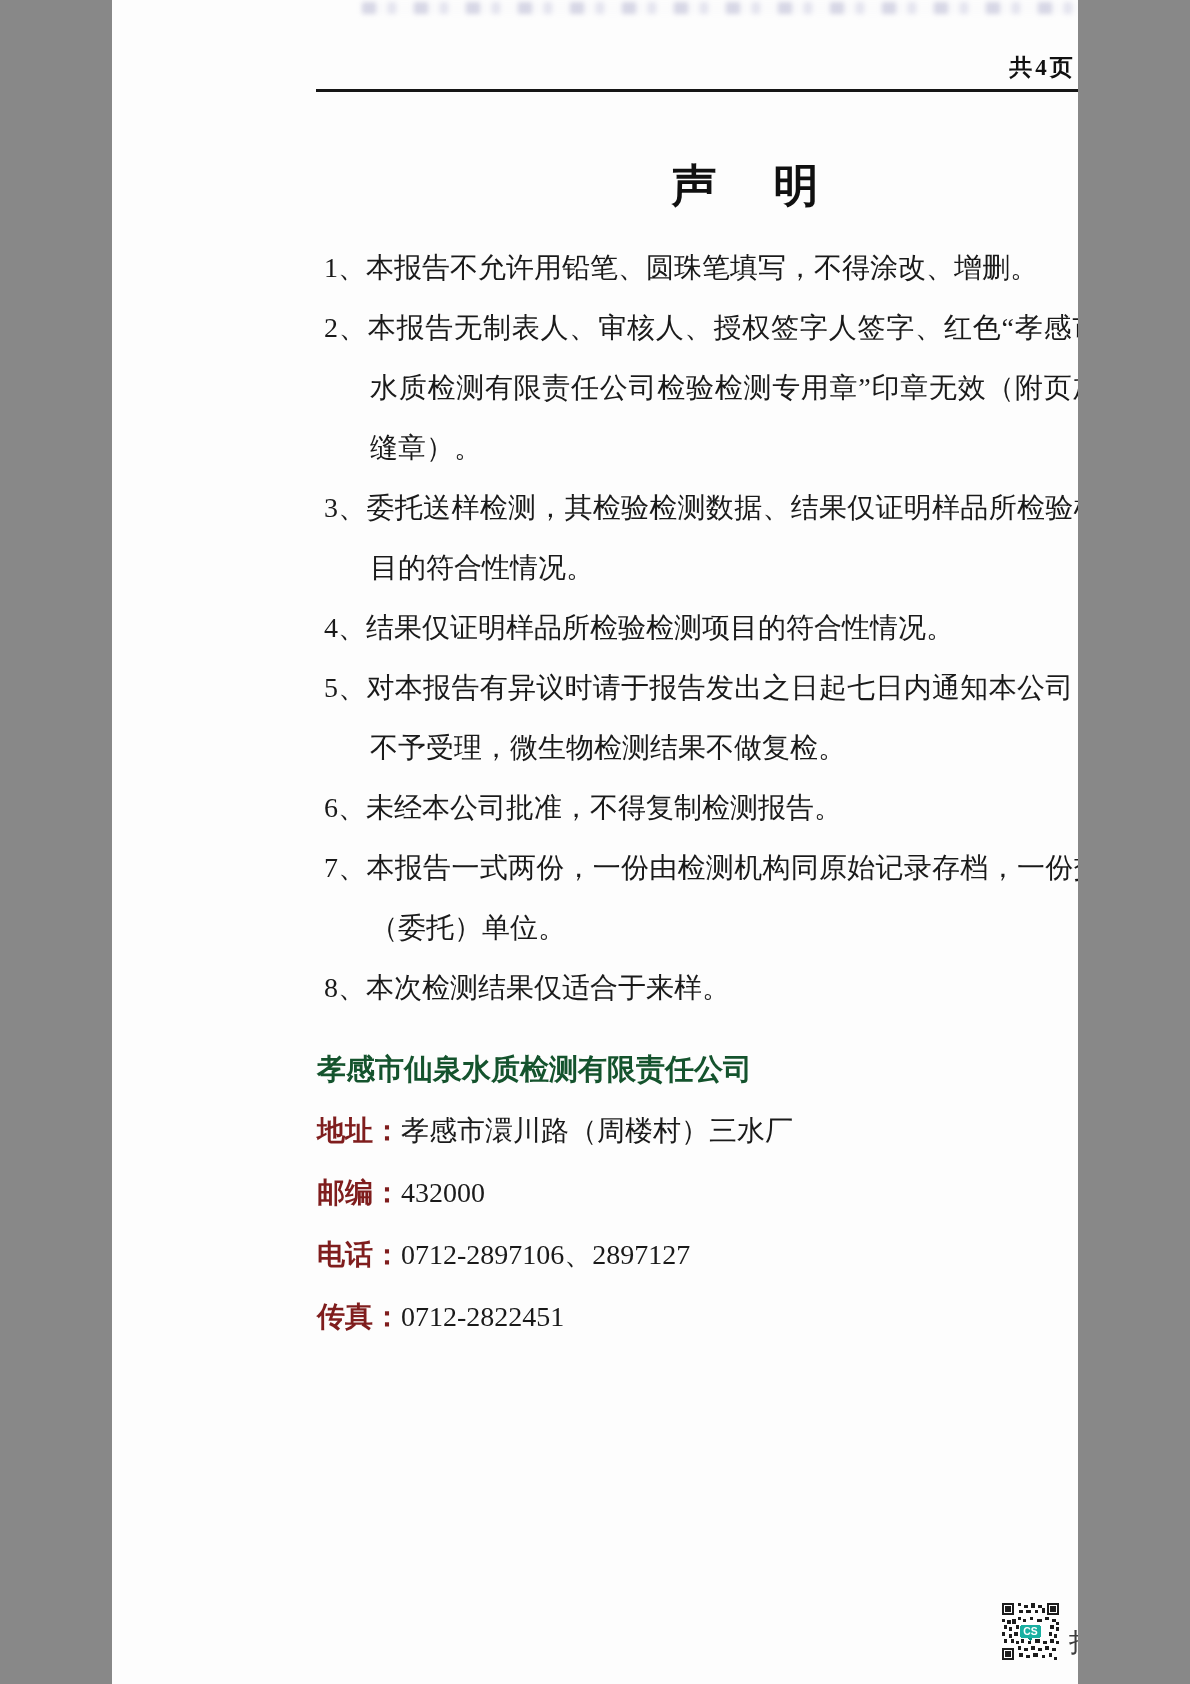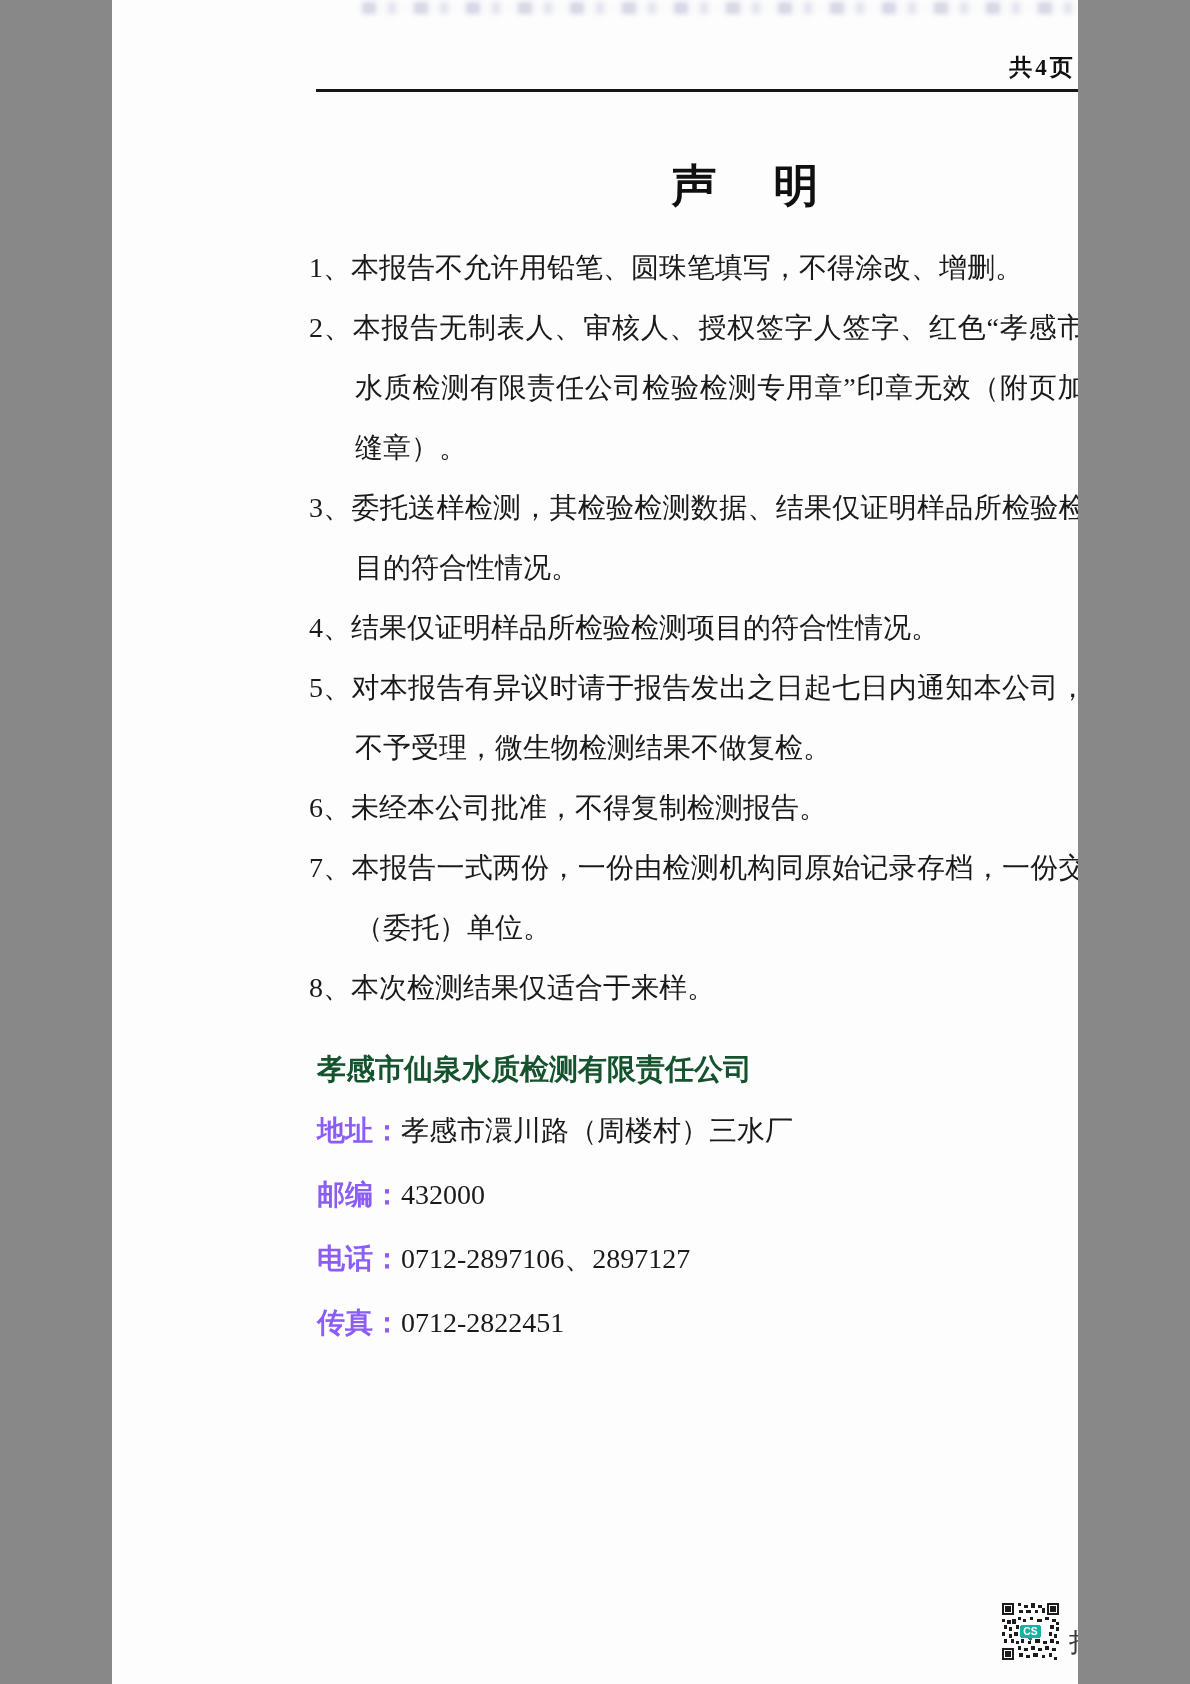--- a/index.html
+++ b/index.html
@@ -29,38 +29,38 @@
     position:absolute;top:89px;left:204px;width:835px;height:3px;
     background:#161616;
   }
   .doc-title{
     position:absolute;top:142px;left:205px;width:834px;margin:14px;
     text-align:center;
     font-size:45px;font-weight:700;letter-spacing:6px;color:#101010;
     font-family:"Liberation Sans", sans-serif;
   }
   .statements{
-    position:absolute;top:238px;left:197px;width:834px;
+    position:absolute;top:238px;left:212px;width:834px;
     font-size:28px;line-height:60px;
   }
   .statement{
     padding-left:46px;text-indent:-46px;
     text-align:justify;text-align-last:left;
   }
   .company{
     position:absolute;top:1038px;left:205px;width:834px;
     font-size:28px;line-height:62px;
   }
   .company-name{
     font-family:"Liberation Sans", sans-serif;
     font-weight:700;font-size:29px;color:#14532d;
   }
   .info-label{
-    font-family:Liberation Mono, monospace;
-    font-weight:700;color:#8b5cf6;
+    font-family:Liberation Sans, sans-serif;
+    font-weight:700;color:#7f1d1d;
   }
   .footer{
     position:absolute;top:1603px;left:890px;
     display:flex;align-items:flex-end;gap:10px;
   }
   .qr{width:57px;height:57px;display:block;}
   .scanner-text{
     font-size:26px;letter-spacing:2px;color:#3c3c3c;
     font-family:"Liberation Serif", serif;white-space:nowrap;
   }

